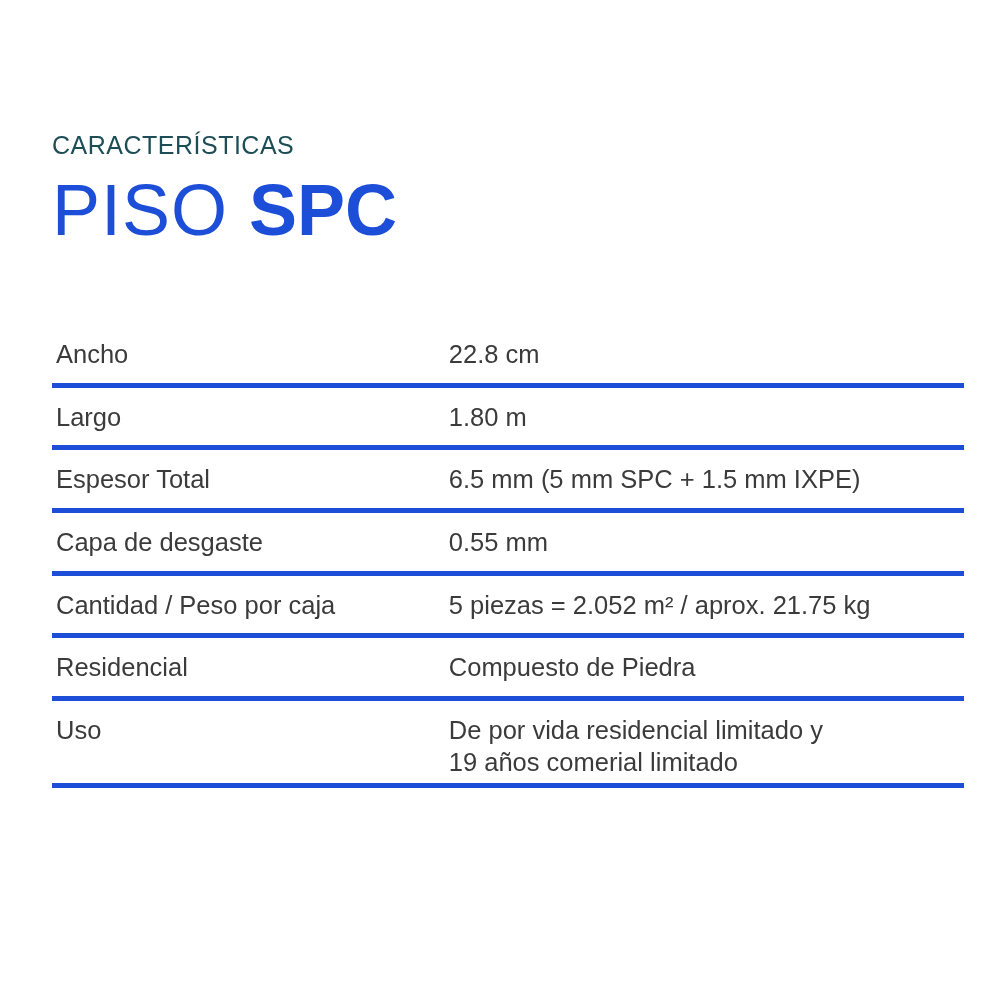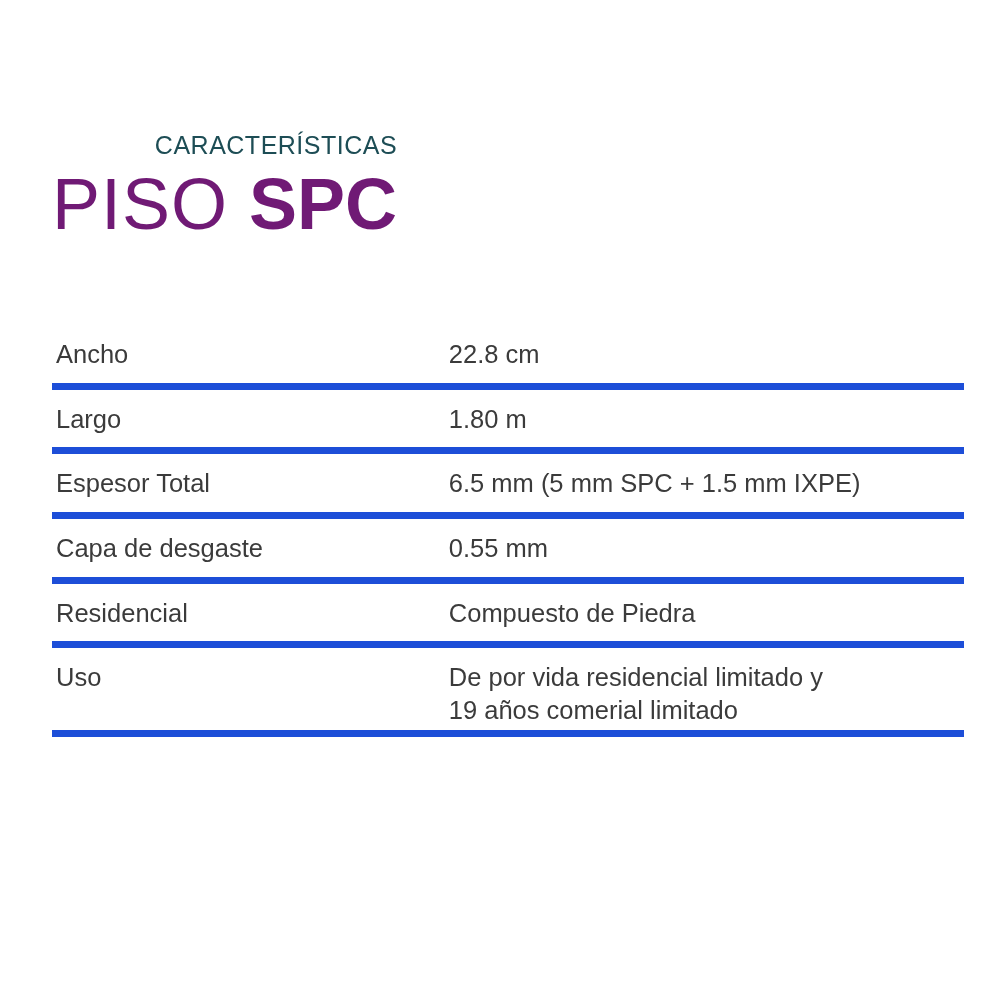--- a/index.html
+++ b/index.html
@@ -25,44 +25,43 @@
     position: absolute;
     left: 52px;
     top: 132px;
   }
   .eyebrow {
     font-size: 25px;
     letter-spacing: 0.5px;
     color: #1d4d55;
     font-weight: 400;
     line-height: 1.1;
-    text-align: right;
   }
   .title {
-    margin-top: 8px;
+    margin-top: 14px;
     font-size: 72px;
     line-height: 1.0;
-    color: #701a75;
+    color: #1d4ed8;
     font-weight: 300;
     letter-spacing: 1px;
     white-space: nowrap;
   }
   .title .strong {
     font-weight: 700;
     letter-spacing: 0px;
   }
   .spec-table {
     position: absolute;
     left: 52px;
     top: 325px;
     width: 912px;
     border-collapse: collapse;
   }
   .spec-table tr {
-    border-bottom: 7px solid #1d4ed8;
+    border-bottom: 5px solid #1d4ed8;
   }
   .spec-table tr:first-child {
     border-top: none;
   }
   .spec-table td {
     padding: 13px 0 12px 4px;
     font-size: 25.5px;
     font-weight: 400;
     color: #3b3b3b;
     vertical-align: top;
@@ -101,20 +100,24 @@
       </tr>
       <tr>
         <td class="label">Espesor Total</td>
         <td class="value">6.5 mm (5 mm SPC + 1.5 mm IXPE)</td>
       </tr>
       <tr>
         <td class="label">Capa de desgaste</td>
         <td class="value">0.55 mm</td>
       </tr>
       <tr>
+        <td class="label">Cantidad / Peso por caja</td>
+        <td class="value">5 piezas = 2.052 m² / aprox. 21.75 kg</td>
+      </tr>
+      <tr>
         <td class="label">Residencial</td>
         <td class="value">Compuesto de Piedra</td>
       </tr>
       <tr>
         <td class="label">Uso</td>
         <td class="value">De por vida residencial limitado y
 19 años comerial limitado</td>
       </tr>
     </tbody>
   </table>

